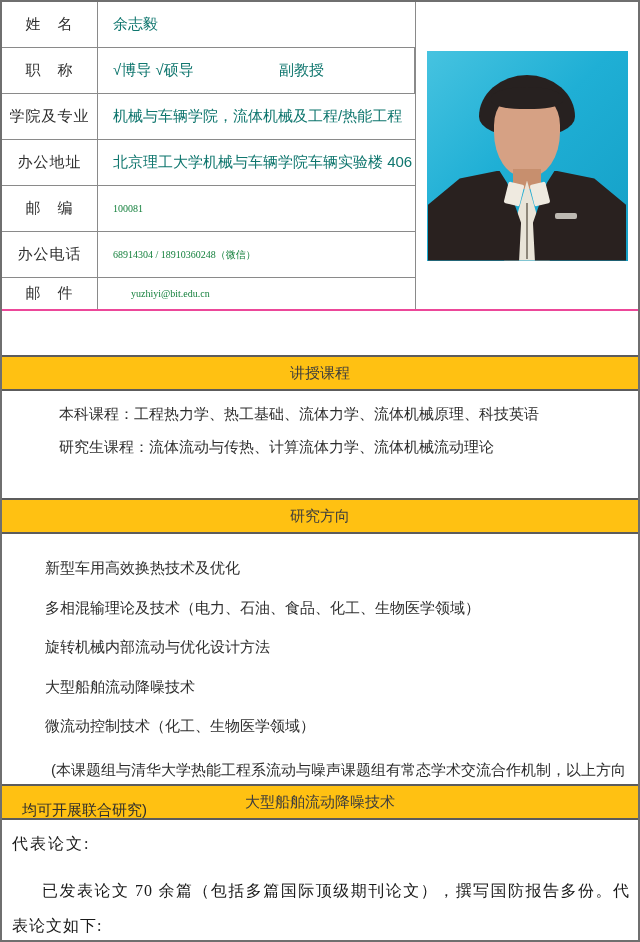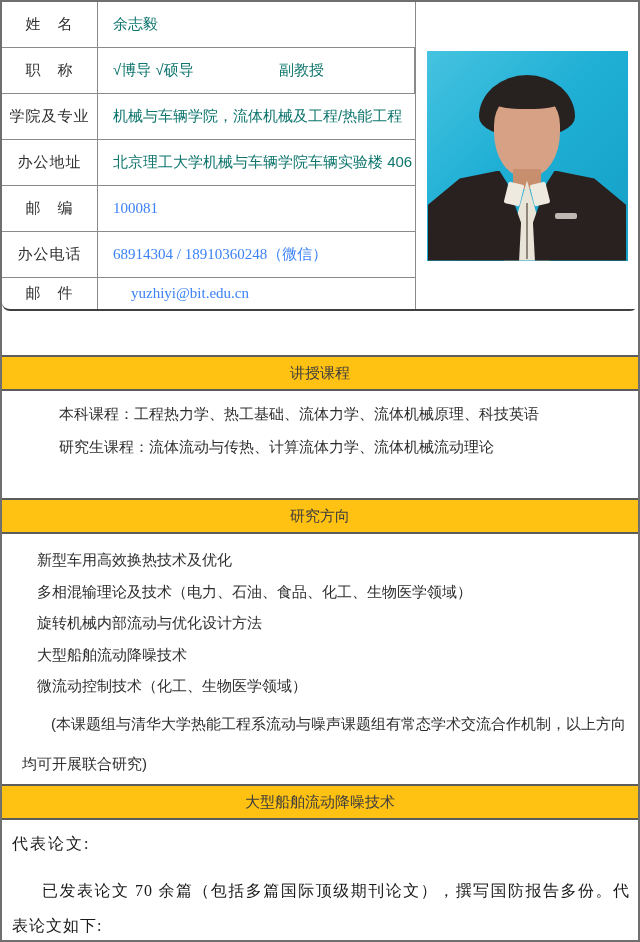--- a/index.html
+++ b/index.html
@@ -2,31 +2,31 @@
 <html><head>
 <meta charset="utf-8">
 <style>
   html,body { margin:0; padding:0; background:#ffffff; }
   .page {
     width:640px; height:942px; box-sizing:border-box;
     border:2px solid #6f6f6f; overflow:hidden; background:#fff;
     font-family:"Liberation Sans","DejaVu Sans",sans-serif; color:#333;
   }
   
-  .top { display:flex; height:309px; border-bottom:2px solid #404040; box-sizing:border-box;border-radius:8px; }
+  .top { display:flex; height:309px; border-bottom:2px solid #ec4899; box-sizing:border-box; }
   .info { width:414px; display:flex; flex-direction:column; border-right:1px solid #8a8a8a; box-sizing:border-box; }
   .row { display:flex; height:46px; border-bottom:1px solid #8a8a8a; box-sizing:border-box; }
   .row:last-child { border-bottom:none; flex:1; height:auto;gap:18px; }
   .label-cell {
     width:96px; border-right:1px solid #8a8a8a; box-sizing:border-box;
     display:flex; align-items:center; justify-content:center;
     font-size:15px; color:#2e2e2e; letter-spacing:1px;
   }
   .value-cell { flex:1; display:flex; align-items:center; padding-left:15px; font-size:15px; color:#0f766e; }
-  .value-cell.latin { font-family:"Liberation Serif","DejaVu Serif",serif; font-size:15px; color:#3b82f6; }
+  .value-cell.latin { font-family:"Liberation Serif","DejaVu Serif",serif; font-size:10px; color:#15803d; }
   .value-cell.split { flex:0 0 151px; border-right:1px solid #8a8a8a; box-sizing:border-box; }
   
   .photo-cell { flex:1; display:flex; align-items:center; justify-content:center; background:#fff; }
   .photo { position:relative; width:201px; height:210px; overflow:hidden;
            background:linear-gradient(135deg,#46c3e0 0%,#1fafd5 45%,#149fc6 100%); }
   .photo * { position:absolute; }
   .hair { left:50%; top:24px; transform:translateX(-50%); width:96px; height:62px;
           background:#272120; border-radius:52% 52% 46% 46% / 70% 70% 34% 34%; }
   .face { left:50%; top:40px; transform:translateX(-50%); width:66px; height:86px;
           background:#d6a184; border-radius:30px 30px 46% 46% / 34px 34px 52% 52%; }
@@ -47,21 +47,21 @@
   .blank-row { height:44px; }
   .banner {
     height:36px; box-sizing:border-box; background:#FFC112;
     border-top:2px solid #5c5c5c; border-bottom:2px solid #5c5c5c;
     display:flex; align-items:center; justify-content:center;
     font-size:15px; color:#3d3d3d;
   }
   .courses { height:107px; box-sizing:border-box; padding:14px 10px 0 57px; font-size:15px; color:#2e2e2e; }
   .courses p { margin:0 0 14px 0; }
   .research { height:250px; box-sizing:border-box; padding:10px 0 0 0; font-size:15px; color:#2e2e2e; }
-  .research .item { margin:0; padding-left:35px; line-height:31.5px; }
+  .research .item { margin:8px; padding-left:35px; line-height:31.5px; }
   .research .note { margin:2px 0 0 12px; padding:0 12px 0 8px; text-indent:29px; line-height:40px; }
   .pubs {
     box-sizing:border-box; padding:10px 8px 0 10px;
     font-family:"Liberation Serif","DejaVu Serif",serif; font-size:16px; color:#1a1a1a;
   }
   .pubs .heading { margin:4px 0 18px 0; letter-spacing:2px; }
   .pubs .summary { margin:16px 0 0 0; text-indent:30px; text-align:justify; line-height:35px; letter-spacing:1px; }
   .pubs .ref { margin:13px 0 0 0; text-align:justify; text-align-last:justify; line-height:25px; }
 </style>
 </head>

